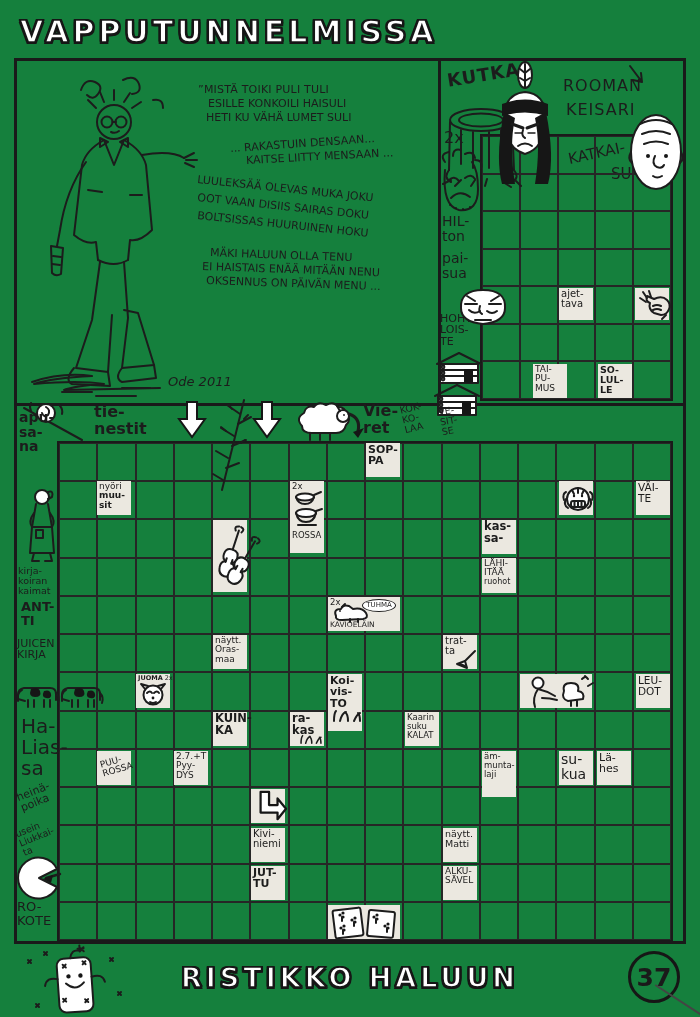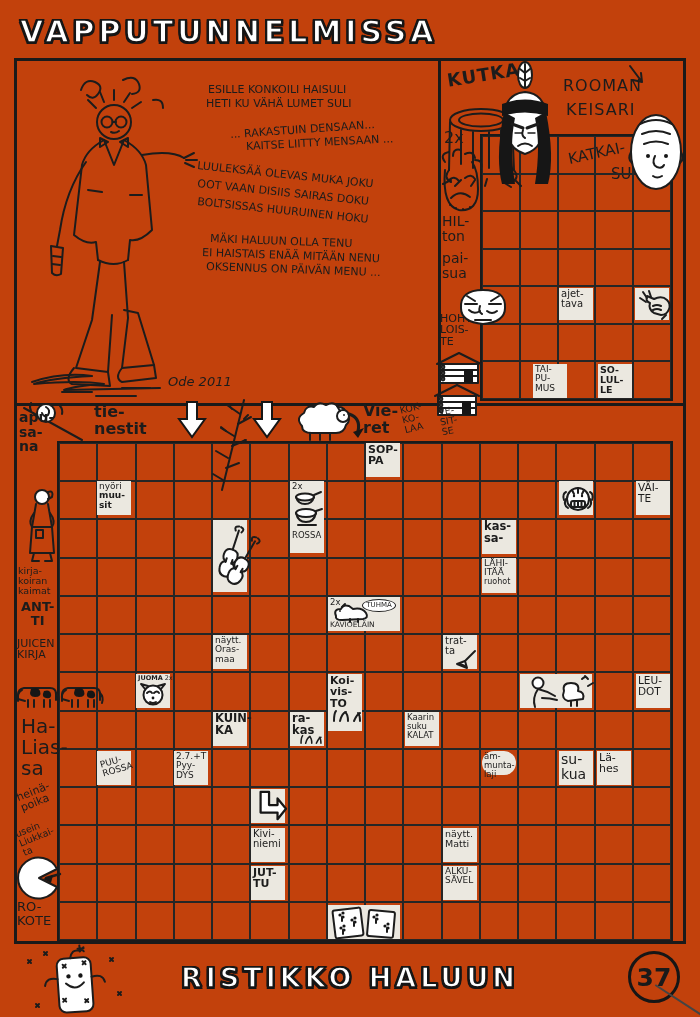--- a/index.html
+++ b/index.html
@@ -1,17 +1,17 @@
 <!DOCTYPE html>
 <html><head>
 <meta charset="utf-8">
 <style>
   html,body{margin:0;padding:0;}
   *{box-sizing:border-box;}
-  .page{position:relative;width:700px;height:1017px;background:#c2410c;font-family:"DejaVu Sans",sans-serif;color:#1a1a1a;overflow:hidden;}
+  .page{position:relative;width:700px;height:1017px;background:#15803d;font-family:"DejaVu Sans",sans-serif;color:#1a1a1a;overflow:hidden;}
   .abs{position:absolute;}
   .hw{font-family:"DejaVu Sans",sans-serif;line-height:1.04;white-space:pre-line;color:#1c1c1c;}
   .bold{font-weight:bold;}
   .bubble{
     font-weight:bold;color:#fff;letter-spacing:4px;
     -webkit-text-stroke:1.6px #161616;
     text-shadow:-1.5px -1.5px 0 #161616,1.5px -1.5px 0 #161616,-1.5px 1.5px 0 #161616,1.5px 1.5px 0 #161616,-1.5px 0 0 #161616,1.5px 0 0 #161616,0 -1.5px 0 #161616,0 1.5px 0 #161616;
   }
   .frame{border:3px solid #1a1a1a;}
   .grid{display:grid;border:2.5px solid #1a1a1a;}
@@ -61,20 +61,21 @@
         <path d="M74,194 L66,252 L50,300 L82,304 L86,247"></path>
         <path d="M98,194 L102,250 L96,300 L128,297 L112,245 L98,242"></path>
         <path d="M48,300 Q38,312 46,316 L84,318 L82,304"></path>
         <path d="M96,300 Q88,310 96,314 L130,310 L128,297"></path>
         <path d="M36,324 h30 M96,320 h28 M70,328 h40"></path>
       </g>
     </svg>
   </div>
 
   <div class="abs" style="left:198px;top:84px;width:236px;">
+    <div class="hw" style="font-size:11px;letter-spacing:0.2px;min-height:14px;">”MISTÄ TOIKI PULI TULI</div>
     <div class="hw" style="font-size:11px;margin-left:10px;min-height:14px;">ESILLE KONKOILI HAISULI</div>
     <div class="hw" style="font-size:11px;margin-left:8px;min-height:14px;">HETI KU VÄHÄ LUMET SULI</div>
     <div class="hw" style="min-height:10px;"></div>
     <div class="hw" style="font-size:11px;margin-left:32px;min-height:14px;transform:rotate(-4deg);">... RAKASTUIN DENSAAN...</div>
     <div class="hw" style="font-size:11px;margin-left:48px;min-height:14px;transform:rotate(-3deg);">KAITSE LIITTY MENSAAN ...</div>
     <div class="hw" style="min-height:10px;"></div>
     <div class="hw" style="font-size:11px;min-height:15px;transform:rotate(6deg);transform-origin:left top;">LUULEKSÄÄ OLEVAS MUKA JOKU</div>
     <div class="hw" style="font-size:11px;min-height:15px;transform:rotate(6deg);transform-origin:left top;margin-top:3px;">OOT VAAN DISIIS SAIRAS DOKU</div>
     <div class="hw" style="font-size:11px;min-height:15px;transform:rotate(6deg);transform-origin:left top;margin-top:3px;">BOLTSISSAS HUURUINEN HOKU</div>
     <div class="hw" style="min-height:26px;"></div>
@@ -536,21 +537,21 @@
         <path d="M12,26 q-6,8 -2,14 M28,26 q6,8 2,14"></path>
         <path d="M10,40 h20"></path>
         <rect x="14" y="43" width="7" height="8"></rect>
         <path d="M12,66 l-2,8 h7 M28,66 l2,8 h-7"></path>
       </g>
     </svg>
   </div>
   <div class="abs hw" style="left:18px;top:566px;font-size:9.5px;">kirja-
 koiran
 kaimat</div>
-  <div class="abs hw bold" style="left:21px;top:600px;font-size:13px;text-align:center;">ANT-
+  <div class="abs hw bold" style="left:21px;top:600px;font-size:13px;">ANT-
 TI</div>
   <div class="abs hw" style="left:17px;top:638px;font-size:11px;">JUICEN
 KIRJA</div>
   <div class="abs ico" style="left:16px;top:678px;width:46px;height:30px;z-index:7;">
     <svg viewBox="0 0 46 30" width="46" height="30">
       <g class="sk" stroke-width="1.6">
         <path d="M8,10 h26 q6,0 6,6 v6 M8,10 q-6,1 -6,7 v6"></path>
         <path d="M6,12 q-5,3 -4,9 l7,2"></path>
         <path d="M12,22 v7 M18,22 v7 M28,22 v7 M34,22 v7"></path>
         <path class="blk" d="M15,11 q7,-3 9,2 q2,6 -5,6 q-7,0 -4,-8"></path>
@@ -742,21 +743,21 @@
 suku
 KALAT</div>
 
   <div class="abs clue hw" style="left:97px;top:751px;width:34px;height:34px;font-size:9px;">
     <span class="hw" style="display:inline-block;transform:rotate(-16deg);transform-origin:left top;">PUU-
 ROSSA</span>
   </div>
   <div class="abs clue hw" style="left:174px;top:751px;width:34px;height:34px;font-size:9px;">2.7.+T
 Pyy-
 DYS</div>
-  <div class="abs clue hw" style="left:482px;top:751px;width:34px;height:24px;font-size:8.5px;border-radius:13px;">äm-
+  <div class="abs clue hw" style="left:482px;top:751px;width:34px;height:46px;font-size:8.5px;">äm-
 munta-
 laji</div>
   <div class="abs clue hw" style="left:559px;top:751px;width:34px;height:34px;font-size:14px;">su-
 kua</div>
   <div class="abs clue hw" style="left:597px;top:751px;width:34px;height:34px;font-size:11px;">Lä-
 hes</div>
 
   <div class="abs clue ico" style="left:251px;top:789px;width:34px;height:34px;">
     <svg viewBox="0 0 36 34" width="34" height="32">
       <path d="M8,2 h9 v14 h9 v-7 l9,11 l-9,11 v-7 h-18 z" fill="#fff" stroke="#161616" stroke-width="2.4" stroke-linejoin="round"></path>

